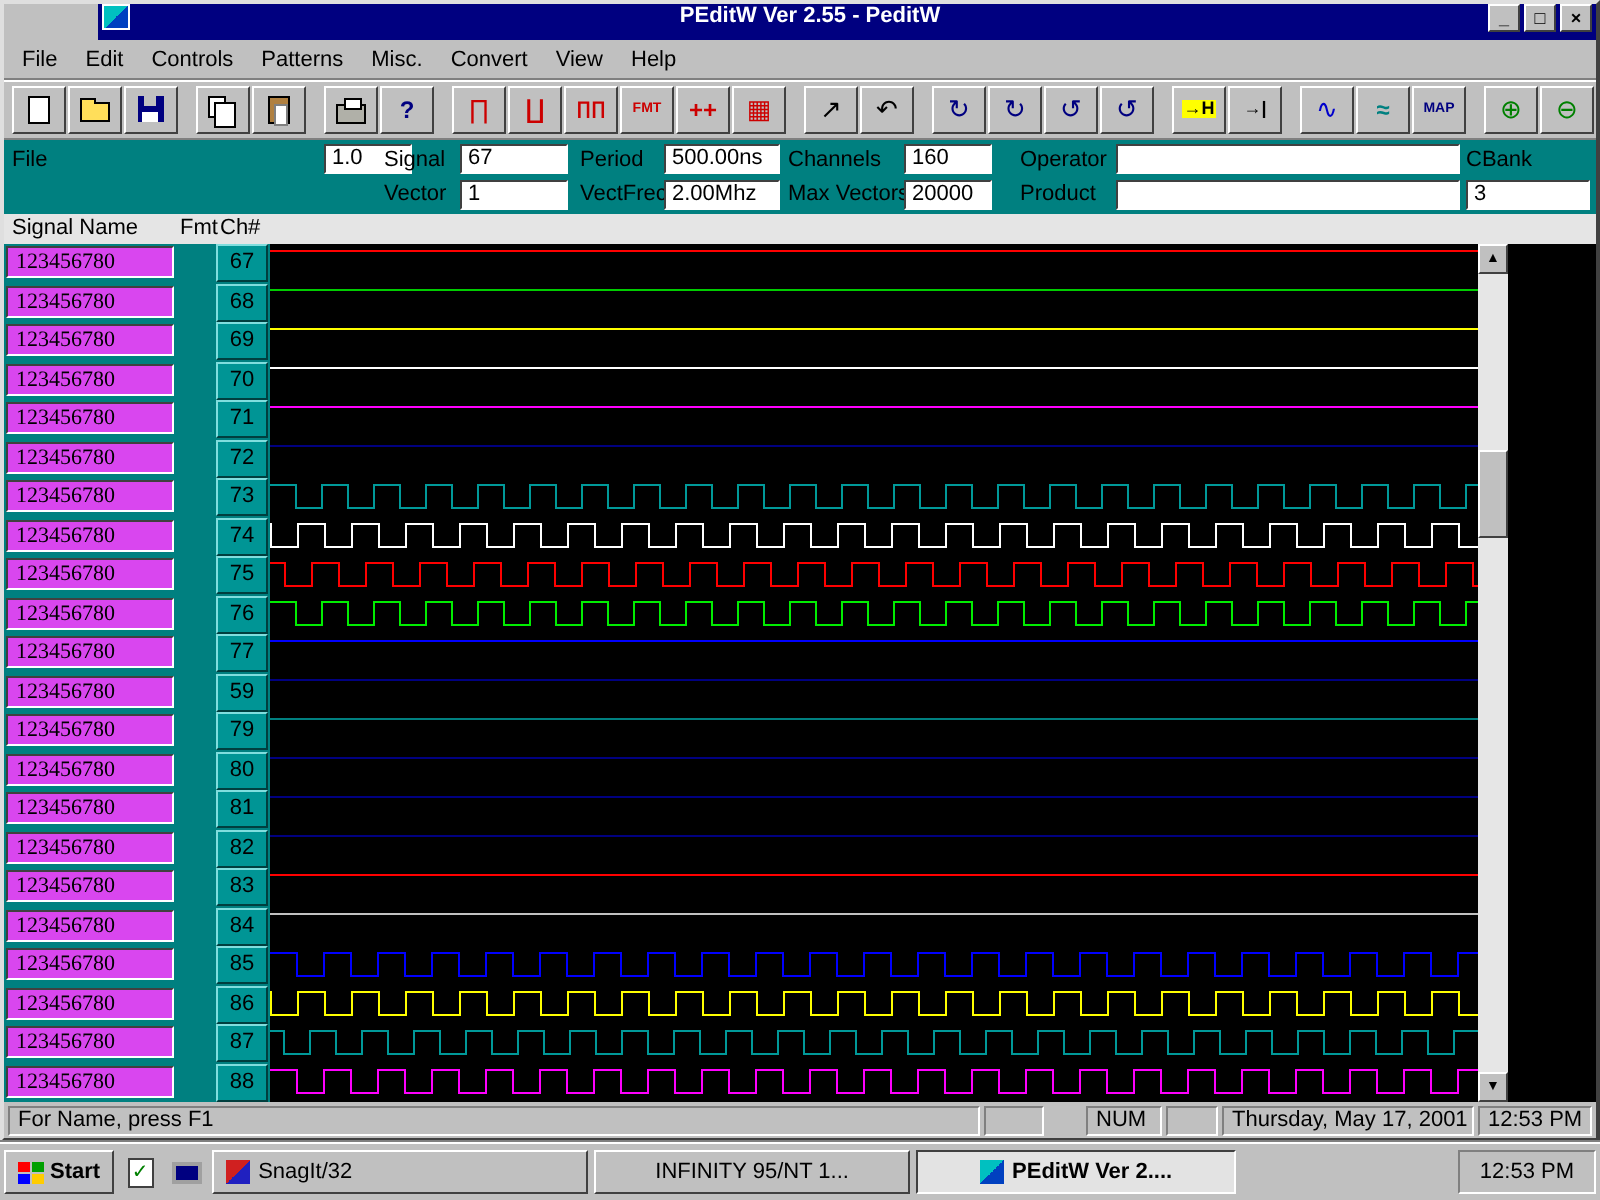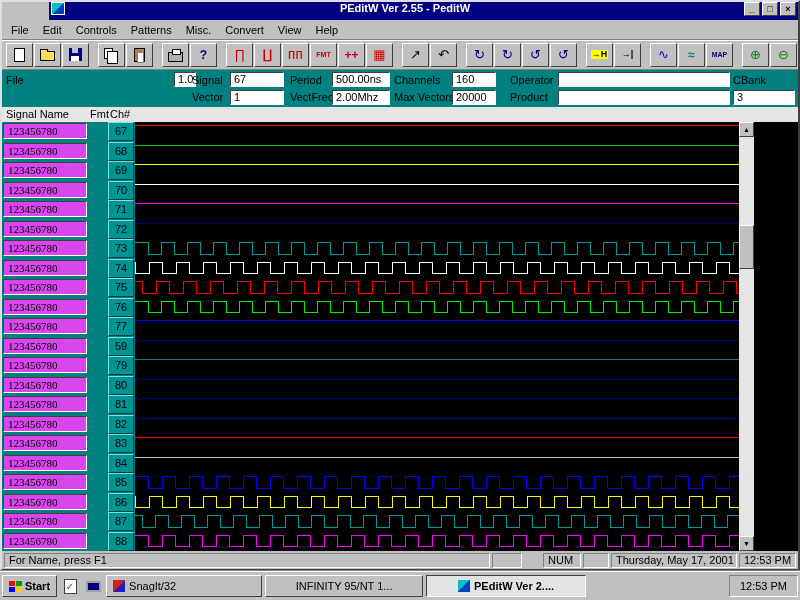--- a/index.html
+++ b/index.html
@@ -98,21 +98,21 @@
   .q-doc{width:13px;height:15px;background:#fff;border:1px solid #404040;color:#008000;
     font-size:10px;font-weight:bold;line-height:13px;text-align:center;}
   .q-mon{width:15px;height:11px;background:#000080;border:2px solid #a0a0a0;}
   .task-btn{height:22px;background:#c0c0c0;border:1px solid;border-color:#fff #404040 #404040 #fff;
     display:flex;align-items:center;gap:4px;padding:0 6px;white-space:nowrap;overflow:hidden;flex:none;}
   .task-btn.no-icon{justify-content:center;}
   .task-btn.active{border-color:#404040 #fff #fff #404040;background:#e3e3e3;font-weight:bold;justify-content:center;}
   .t-ic{width:12px;height:12px;flex:none;}
   .t-snagit{background:linear-gradient(135deg,#d02020 0 50%,#2020c0 50% 100%);}
   .t-peditw{background:linear-gradient(135deg,#00c0c0 0 50%,#0040c0 50% 100%);}
-  .task-btn:nth-of-type(1){width:156px;}
+  .task-btn:nth-of-type(1){width:188px;}
   .task-btn:nth-of-type(2){width:158px;}
   .task-btn:nth-of-type(3){width:160px;}
   .tray{margin-left:auto;height:22px;border:1px solid;border-color:#808080 #fff #fff #808080;
     display:flex;align-items:center;padding:0 10px;flex:none;}
 </style>
 </head>
 <body>
 
 <div class="win">
 
@@ -219,21 +219,21 @@
       <button class="tb-btn">
         <span class="tbi" style="color: rgb(0, 128, 0);">⊕</span>
       </button>
       <button class="tb-btn">
         <span class="tbi" style="color: rgb(0, 128, 0);">⊖</span>
       </button>
     </div>
 
   <div class="infobar">
     <span class="ilabel" style="left:4px;top:4px">File</span>
-    <span class="ifield" style="left:172px;top:2px;width:22px">1.0</span>
+    <span class="ifield" style="left:160px;top:2px;width:44px">1.0</span>
 
     <span class="ilabel" style="left:190px;top:4px">Signal</span>
     <span class="ifield" style="left:228px;top:2px;width:54px">67</span>
     <span class="ilabel" style="left:190px;top:21px">Vector</span>
     <span class="ifield" style="left:228px;top:20px;width:54px">1</span>
 
     <span class="ilabel" style="left:288px;top:4px">Period</span>
     <span class="ifield" style="left:330px;top:2px;width:58px">500.00ns</span>
     <span class="ilabel" style="left:288px;top:21px">VectFrec</span>
     <span class="ifield" style="left:330px;top:20px;width:58px">2.00Mhz</span>

